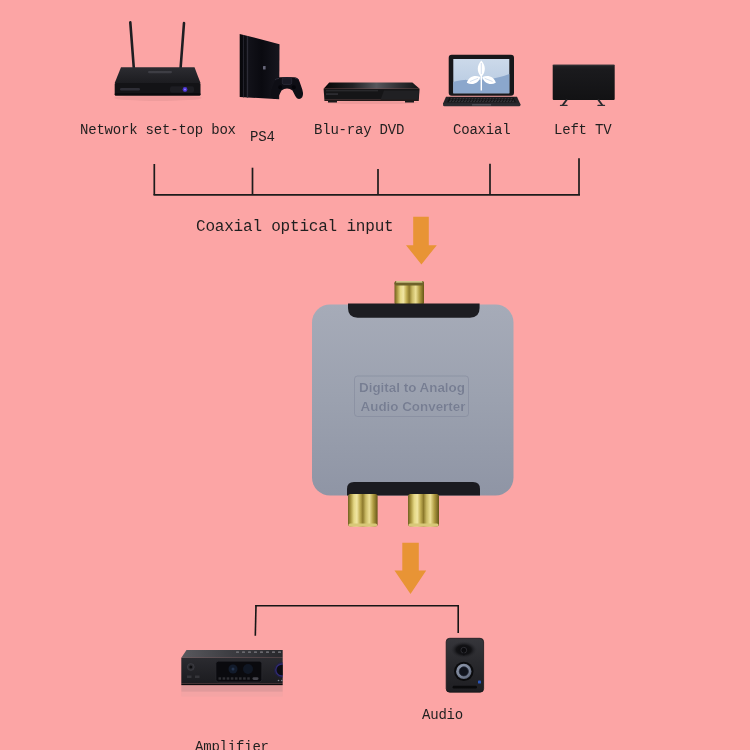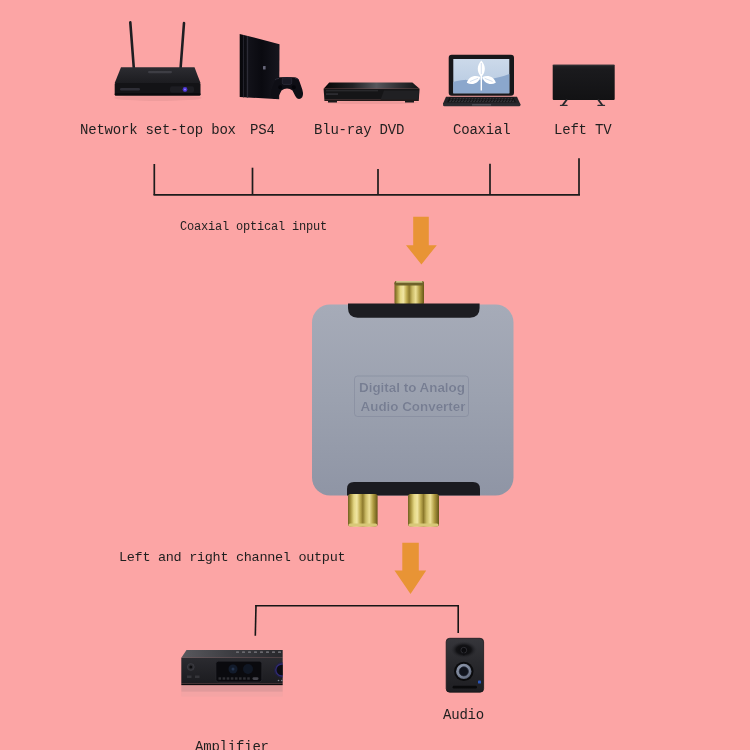--- a/index.html
+++ b/index.html
@@ -122,21 +122,21 @@
     <line x1="16.5" y1="38" x2="13" y2="42.8"></line>
     <line x1="48.5" y1="38" x2="52" y2="42.8"></line>
   </g>
   <g stroke="#2e2e33" stroke-width="1.3" stroke-linecap="round">
     <line x1="10.5" y1="43.4" x2="17" y2="43.4"></line>
     <line x1="48" y1="43.4" x2="54.5" y2="43.4"></line>
   </g>
 </svg>
 
 <div class="lbl" style="left:80px;top:123px">Network set-top box</div>
-<div class="lbl" style="left:250px;top:123px">PS4</div>
+<div class="lbl" style="left:250px;top:130px">PS4</div>
 <div class="lbl" style="left:314px;top:123px">Blu-ray DVD</div>
 <div class="lbl" style="left:453px;top:123px">Coaxial</div>
 <div class="lbl" style="left:554px;top:123px">Left TV</div>
 
 <svg class="abs" style="left:0;top:0" width="750" height="750" viewBox="0 0 750 750">
   <g stroke="#1c1c1c" stroke-width="1.7" fill="none">
     <line x1="153.5" y1="194.8" x2="580" y2="194.8"></line>
     <line x1="154.3" y1="164" x2="154.3" y2="195"></line>
     <line x1="252.5" y1="167.7" x2="252.5" y2="195"></line>
     <line x1="378" y1="169" x2="378" y2="195"></line>
@@ -147,21 +147,21 @@
     <line x1="255.2" y1="605.8" x2="458.9" y2="605.8"></line>
     <line x1="256" y1="605" x2="255.3" y2="635.7"></line>
     <line x1="458.2" y1="605" x2="458.2" y2="633"></line>
   </g>
 
   <path d="M413.2,216.8 H428.8 V245.2 H436.8 L421.4,264.4 L406,245.2 H413.2 Z" fill="#e89435"></path>
 
   <path d="M402.3,542.8 H418.8 V570.6 H426.2 L410.5,594 L394.5,570.6 H402.3 Z" fill="#e89435"></path>
 </svg>
 
-<div class="lbl" style="left:180px;top:220px;font-size:12px;letter-spacing:-0.2px">Coaxial optical input</div>
+<div class="lbl" style="left:196px;top:220px;font-size:16px;letter-spacing:-0.2px">Coaxial optical input</div>
 
 <svg class="abs" style="left:305px;top:276px" width="215" height="256" viewBox="0 0 215 256">
   <defs>
     <linearGradient id="bodyG" x1="0" y1="0" x2="0" y2="1">
       <stop offset="0" stop-color="#a6abb8"></stop>
           <stop offset="0.5" stop-color="#9ba1af"></stop>
       <stop offset="1" stop-color="#8f95a5"></stop>
     </linearGradient>
     <linearGradient id="goldV" x1="0" y1="0" x2="1" y2="0">
       <stop offset="0" stop-color="#6f5f20"></stop>
@@ -198,21 +198,20 @@
   <path d="M42,213 Q42,206 49,206 H168 Q175,206 175,213 V219.5 H42 Z" fill="#1b1b20"></path>
 
   <g>
     <rect x="43" y="218" width="29.6" height="32.5" rx="2.5" fill="url(#goldV)"></rect>
     <rect x="43.5" y="247.5" width="28.6" height="3" rx="1.5" fill="#d8c878"></rect>
     <rect x="103" y="218" width="31" height="32.5" rx="2.5" fill="url(#goldV)"></rect>
     <rect x="103.5" y="247.5" width="30" height="3" rx="1.5" fill="#d8c878"></rect>
   </g>
 </svg>
 
-<div class="lbl" style="left:119px;top:551px;font-size:13.5px;letter-spacing:-0.3px">Left and right channel output</div>
 
 <svg class="abs" style="left:178px;top:645px" width="110" height="55" viewBox="0 0 110 55">
   <defs>
     <linearGradient id="ampTop" x1="0" y1="0" x2="1" y2="0">
       <stop offset="0" stop-color="#59595e"></stop>
           <stop offset="0.5" stop-color="#3c3c41"></stop>
       <stop offset="1" stop-color="#28282c"></stop>
     </linearGradient>
     <linearGradient id="ampFr" x1="0" y1="0" x2="0" y2="1">
       <stop offset="0" stop-color="#2b2b30"></stop>
@@ -288,15 +287,15 @@
   <line x1="19.8" y1="14.2" x2="19.8" y2="19.5" stroke="#101013" stroke-width="1.2"></line>
   <circle cx="19.8" cy="35.4" r="9.7" fill="#0b0b0d"></circle>
   <circle cx="19.8" cy="35.4" r="7.7" fill="url(#cone)"></circle>
   <circle cx="19.8" cy="35.4" r="4.6" fill="#11141d"></circle>
   <circle cx="19.8" cy="35.4" r="4.6" fill="none" stroke="#222838" stroke-width="0.8"></circle>
   <rect x="34" y="44.6" width="3" height="3" rx="0.7" fill="#2a55b8"></rect>
   <rect x="8.6" y="49.8" width="24.4" height="2.8" rx="1.4" fill="#0a0a0c"></rect>
 </svg>
 
 <div class="lbl" style="left:195px;top:740px">Amplifier</div>
-<div class="lbl" style="left:443px;top:708px">Audio</div>
+<div class="lbl" style="left:422px;top:708px">Audio</div>
 
 </div>
 
 </body></html>

